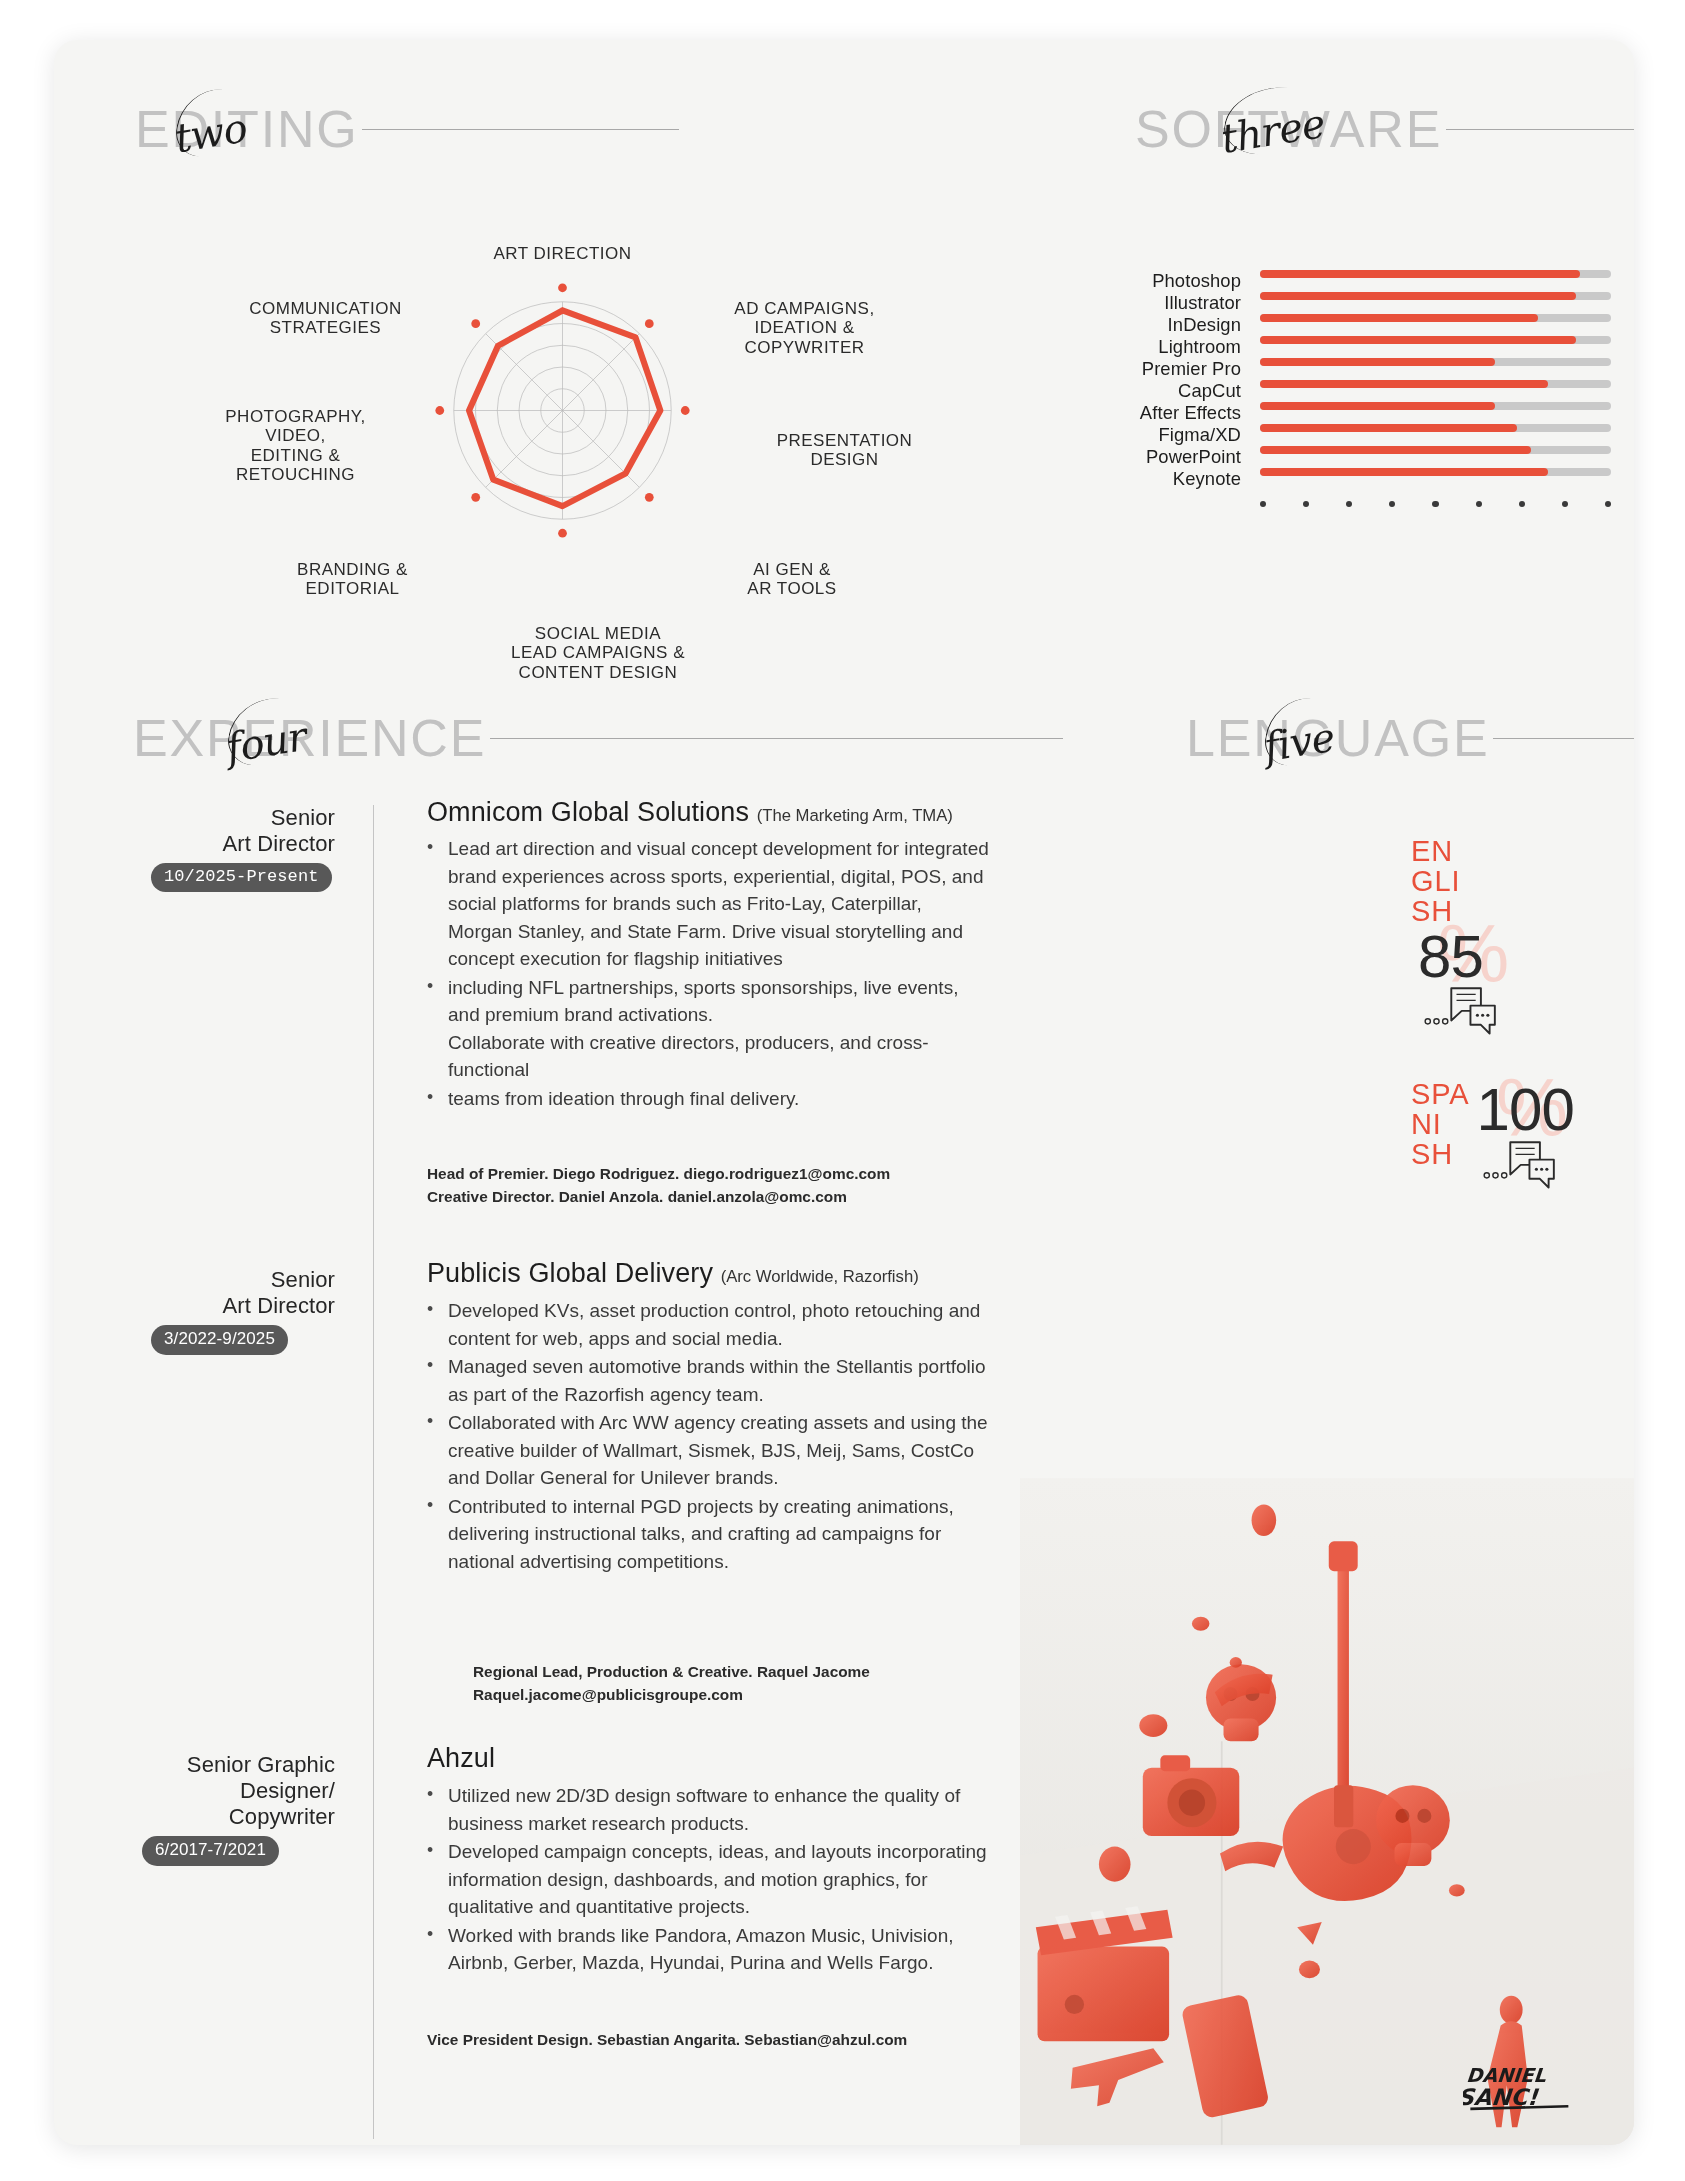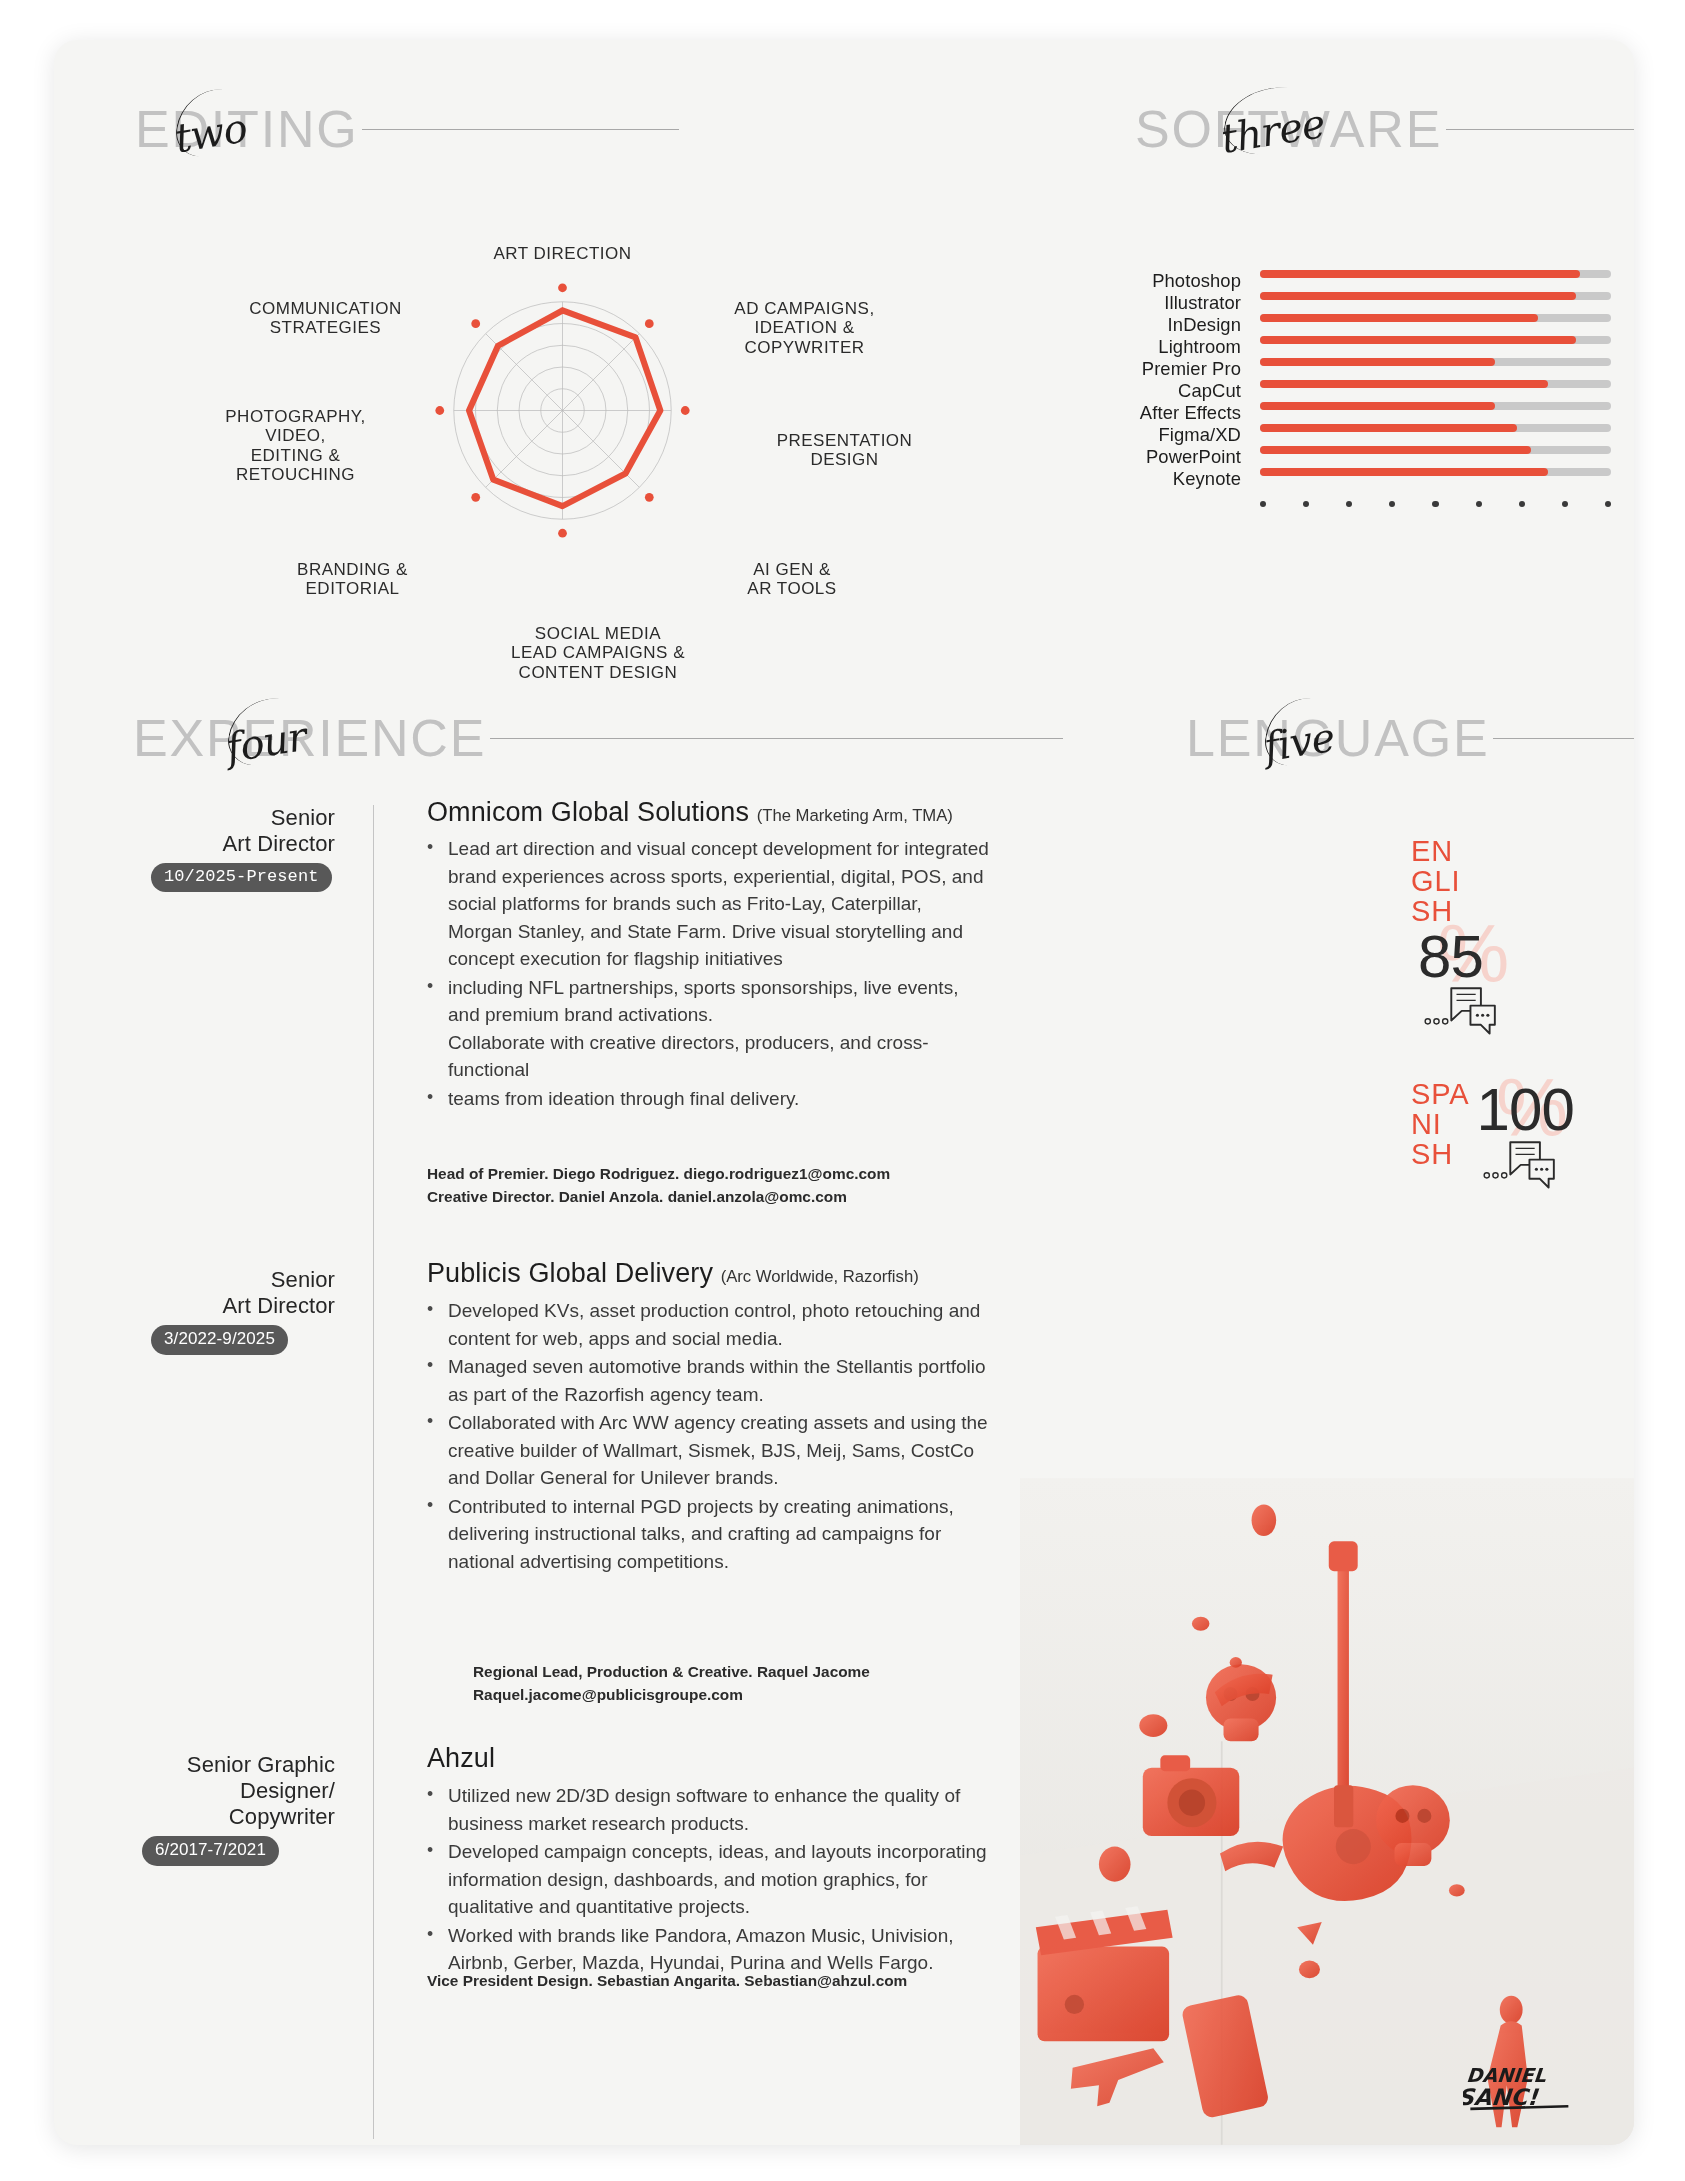--- a/index.html
+++ b/index.html
@@ -313,21 +313,21 @@
           </div>
           <div class="exp-li">
             <span class="exp-bullet">•</span>
             <span style="white-space:pre-line">Developed campaign concepts, ideas, and layouts incorporating information design, dashboards, and motion graphics, for qualitative and quantitative projects.</span>
           </div>
           <div class="exp-li">
             <span class="exp-bullet">•</span>
             <span style="white-space:pre-line">Worked with brands like Pandora, Amazon Music, Univision, Airbnb, Gerber, Mazda, Hyundai, Purina and Wells Fargo.</span>
           </div>
         </div>
-        <div class="exp-contact" style="left: 373px; top: 1929px; width: 667px;">Vice President Design. Sebastian Angarita. Sebastian@ahzul.com</div>
+        <div class="exp-contact" style="left: 373px; top: 1988px; width: 667px;">Vice President Design. Sebastian Angarita. Sebastian@ahzul.com</div>
       </div>
 
     <div id="art">
       <svg width="614" height="667" viewBox="0 0 700 760">
         <defs>
           <linearGradient id="wallg" x1="0" y1="0" x2="0" y2="1">
             <stop offset="0%" stop-color="#f2f1ee"></stop>
               <stop offset="100%" stop-color="#e6e4e0"></stop>
           </linearGradient>
           <linearGradient id="redg" x1="0" y1="0" x2="1" y2="1">

